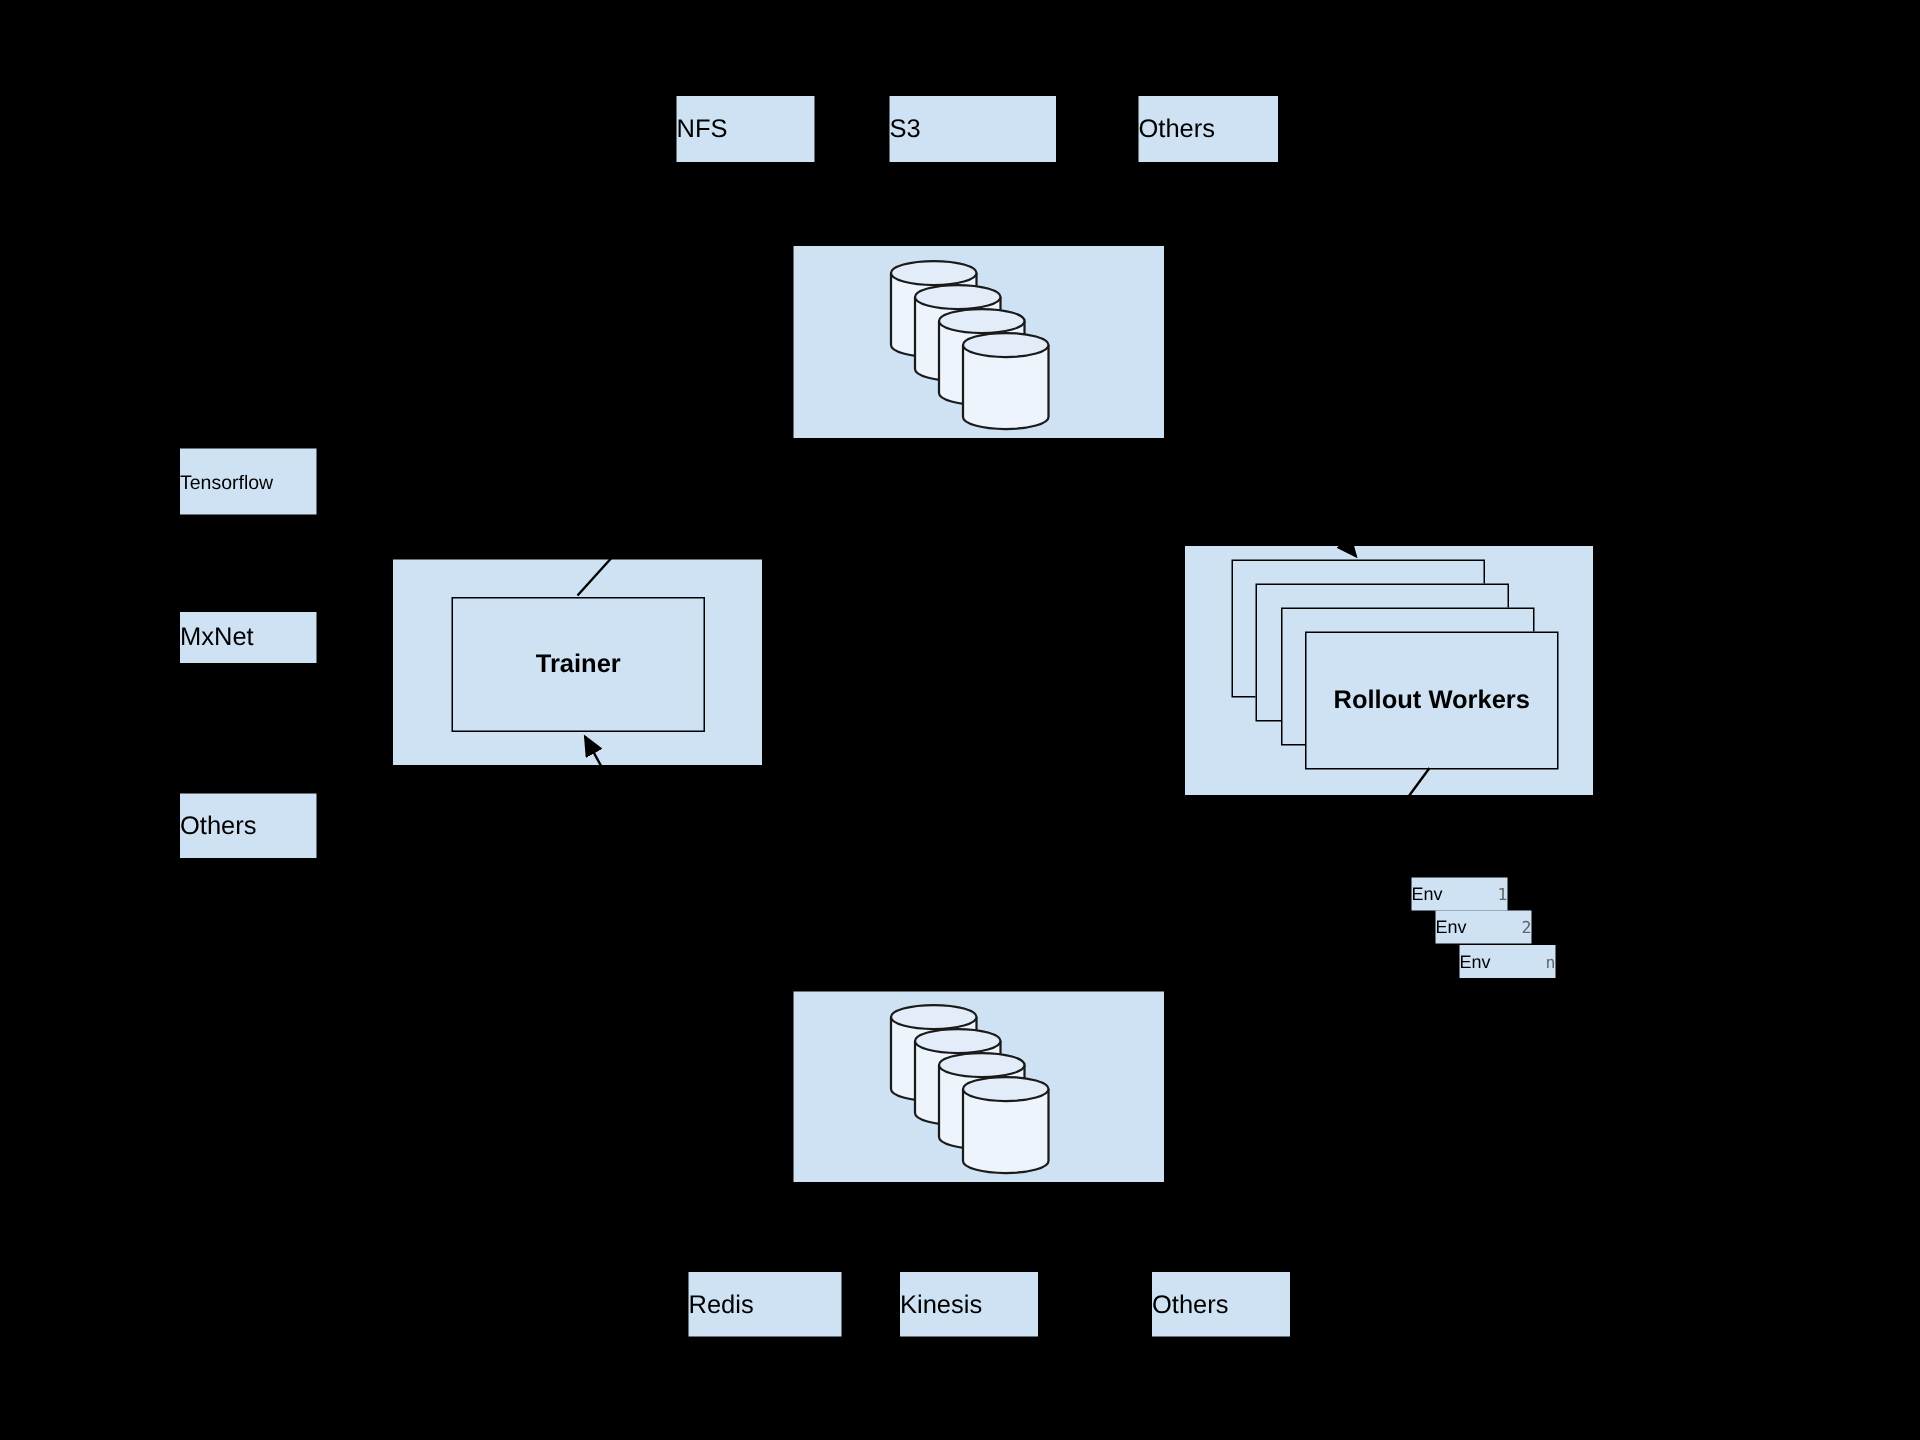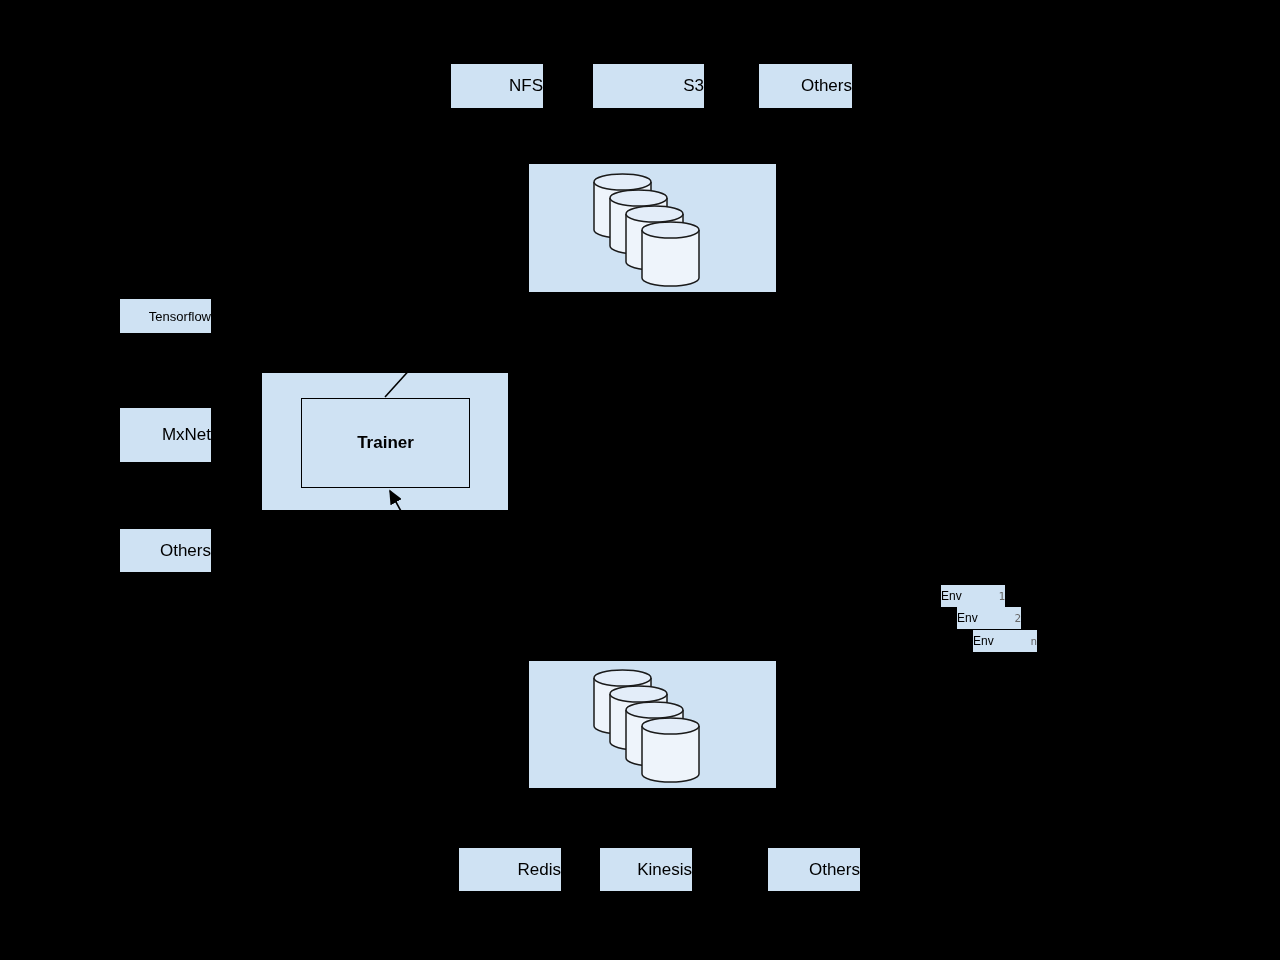--- a/index.html
+++ b/index.html
@@ -11,21 +11,21 @@
     --text-color:#000000;
     --env-index-color:#666666;
   }
   html,body{margin:0;padding:0;background:var(--background);}
   .canvas{
     position:relative;width:1280px;height:960px;background:var(--background);
     overflow:hidden;font-family:"Liberation Sans",sans-serif;color:var(--text-color);
   }
   .node{
     position:absolute;background:var(--node-fill);
-    display:flex;align-items:center;justify-content:flex-end;
+    display:flex;align-items:center;justify-content:flex-start;
     font-size:17px;
   }
   .node.small-label{font-size:13px;}
   .node.container-box{justify-content:flex-start;align-items:flex-start;}
   .inner-rect{
     position:absolute;background:var(--node-fill);
     border:1.4px solid var(--line-color);
     display:flex;align-items:center;justify-content:center;
     font-size:17px;box-sizing:border-box;font-weight:bold;
   }
@@ -72,36 +72,44 @@
         <path class="cyl-body" d="M0,8 v48 a28.5,8 0 0 0 57,0 v-48"></path>
         <ellipse class="cyl-top" cx="28.5" cy="8" rx="28.5" ry="8"></ellipse>
       </g>
       <g transform="translate(113,58)">
         <path class="cyl-body" d="M0,8 v48 a28.5,8 0 0 0 57,0 v-48"></path>
         <ellipse class="cyl-top" cx="28.5" cy="8" rx="28.5" ry="8"></ellipse>
       </g>
     </svg>
   </div>
 
-  <div class="node small-label" style="left:120px;top:299px;width:91px;height:34px">
+  <div class="node small-label" style="left:120px;top:299px;width:91px;height:44px">
     <span>Tensorflow</span>
   </div>
-  <div class="node" style="left:120px;top:408px;width:91px;height:54px">
+  <div class="node" style="left:120px;top:408px;width:91px;height:34px">
     <span>MxNet</span>
   </div>
   <div class="node" style="left:120px;top:529px;width:91px;height:43px">
     <span>Others</span>
   </div>
 
   <div class="node container-box" style="left:262px;top:373px;width:246px;height:137px">
     <div class="inner-rect" style="left:39px;top:25px;width:169px;height:90px">
       <span>Trainer</span>
     </div>
   </div>
 
+  <div class="node container-box" style="left:790px;top:364px;width:272px;height:166px">
+    <div class="inner-rect" style="left:31px;top:9px;width:169px;height:92px"></div>
+    <div class="inner-rect" style="left:47px;top:25px;width:169px;height:92px"></div>
+    <div class="inner-rect" style="left:64px;top:41px;width:169px;height:92px"></div>
+    <div class="inner-rect" style="left:80px;top:57px;width:169px;height:92px">
+      <span>Rollout Workers</span>
+    </div>
+  </div>
 
   <div class="env-box" style="left:941px;top:585px">
     <span>Env</span>
     <span class="env-index">1</span>
   </div>
   <div class="env-box" style="left:957px;top:607px">
     <span>Env</span>
     <span class="env-index">2</span>
   </div>
   <div class="env-box" style="left:973px;top:630px">

